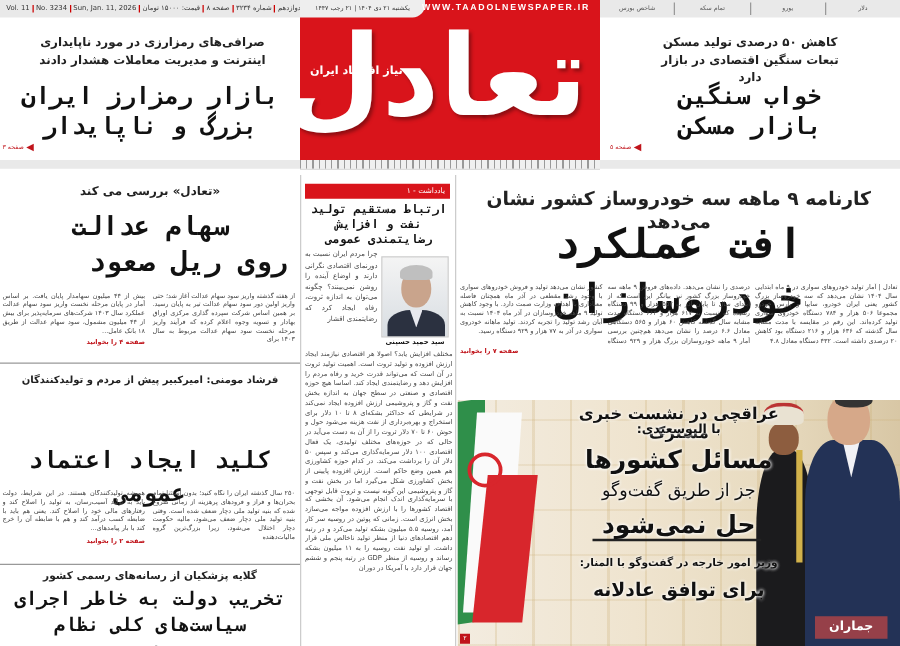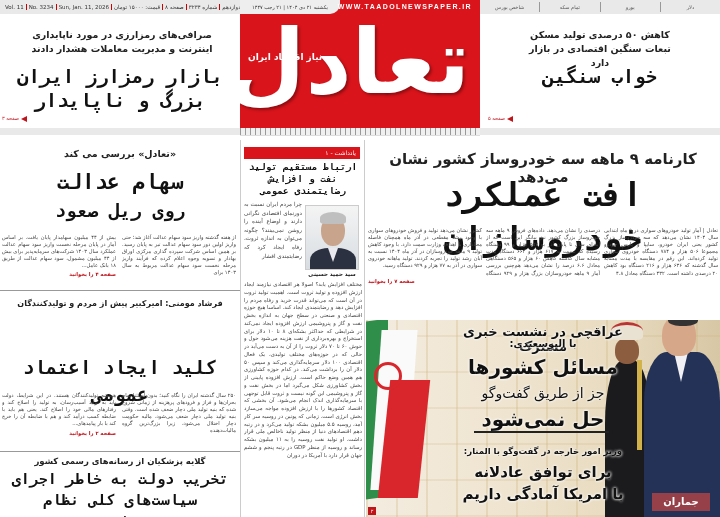--- a/index.html
+++ b/index.html
@@ -103,30 +103,31 @@
 <div class="abs" style="left:0;top:18px;width:240px;height:108px;">
   <div class="kicker" style="position:absolute;left:14px;top:10px;width:216px;font-size:9.5px;line-height:14px;">صرافی‌های رمزارزی در مورد ناپایداری اینترنت و مدیریت معاملات هشدار دادند</div>
   <div class="big" style="position:absolute;left:10px;top:48px;width:220px;font-size:19px;line-height:24px;">بازار رمزارز ایران</div>
   <div class="big" style="position:absolute;left:10px;top:72px;width:220px;font-size:19px;line-height:24px;">بزرگ و ناپایدار</div>
   <div class="pageref" style="left:2px;top:97px;"><span class="tri"></span><span>صفحه ۳</span></div>
 </div>
 
 <div class="abs" style="left:480px;top:18px;width:240px;height:108px;">
   <div class="kicker" style="position:absolute;left:40px;top:10px;width:160px;font-size:9.5px;line-height:14px;">کاهش ۵۰ درصدی تولید مسکن تبعات سنگین اقتصادی در بازار دارد</div>
   <div class="big" style="position:absolute;left:30px;top:48px;width:180px;font-size:19px;line-height:24px;">خواب سنگین</div>
+  <div class="big" style="position:absolute;left:30px;top:72px;width:180px;font-size:19px;line-height:24px;">بازار مسکن</div>
   <div class="pageref" style="left:8px;top:97px;"><span class="tri"></span><span>صفحه ۵</span></div>
 </div>
 
 <div class="sep" style="left:0;top:128px;width:240px;"></div>
 <div class="sep" style="left:480px;top:128px;width:240px;"></div>
 
 <div class="abs" style="left:0;top:138px;width:240px;height:150px;">
   <div class="kicker" style="position:absolute;left:10px;top:10px;width:220px;font-size:9.5px;">«تعادل» بررسی می کند</div>
   <div class="big" style="position:absolute;left:10px;top:32px;width:220px;font-size:21px;line-height:28px;">سهام عدالت</div>
-  <div class="big" style="position:absolute;left:10px;top:60px;width:220px;font-size:18px;line-height:28px;">روی ریل صعود</div>
+  <div class="big" style="position:absolute;left:10px;top:60px;width:220px;font-size:22px;line-height:28px;text-align:right;">روی ریل صعود</div>
   <div class="bodytext" style="left:122px;top:96px;width:114px;height:44px;">از هفته گذشته واریز سود سهام عدالت آغاز شد؛ حتی واریز اولین دور سود سهام عدالت تیر به پایان رسید. بر همین اساس شرکت سپرده گذاری مرکزی اوراق بهادار و تسویه وجوه اعلام کرده که فرآیند واریز مرحله نخست سود سهام عدالت مربوط به سال ۱۴۰۳ برای</div>
   <div class="bodytext" style="left:2px;top:96px;width:114px;height:36px;">بیش از ۴۴ میلیون سهامدار پایان یافت. بر اساس آمار در پایان مرحله نخست واریز سود سهام عدالت عملکرد سال ۱۴۰۳ شرکت‌های سرمایه‌پذیر برای بیش از ۴۴ میلیون مشمول، سود سهام عدالت از طریق ۱۸ بانک عامل...</div>
   <div class="bodytext more" style="left:2px;top:133px;width:114px;height:8px;">صفحه ۴ را بخوانید</div>
 </div>
 
 <div class="abs" style="left:0;top:290px;width:240px;height:1px;background:#999;"></div>
 
 <div class="abs" style="left:0;top:292px;width:240px;height:160px;">
   <div class="kicker" style="position:absolute;left:10px;top:6px;width:220px;font-size:8px;line-height:11px;">فرشاد مومنی: امیرکبیر پیش از مردم و تولیدکنندگان</div>
   <div class="big" style="position:absolute;left:6px;top:64px;width:228px;font-size:19px;line-height:27px;">کلید ایجاد اعتماد عمومی</div>
@@ -189,16 +190,15 @@
   </div>
 
   <div class="photo-text" style="top:4px;font-size:13px;font-weight:bold;">عراقچی در نشست خبری مشترک</div>
   <div class="photo-text" style="top:18px;font-size:10px;font-weight:bold;">با البوسعیدی:</div>
   <div class="photo-text" style="top:34px;font-size:20px;font-weight:900;line-height:26px;">مسائل کشورها</div>
   <div class="photo-text" style="top:60px;font-size:14px;font-weight:400;line-height:26px;">جز از طریق گفت‌وگو</div>
   <div class="photo-text" style="top:86px;font-size:20px;font-weight:900;line-height:26px;">حل نمی‌شود</div>
   <div class="photo-rule"></div>
   <div class="photo-text" style="top:126px;font-size:8.5px;font-weight:bold;">وزیر امور خارجه در گفت‌وگو با المنار:</div>
   <div class="photo-text" style="top:142px;font-size:15px;font-weight:900;line-height:20px;">برای توافق عادلانه</div>
-  <div class="photo-text" style="top:164px;font-size:15px;font-weight:900;line-height:20px;">با امریکا آمادگی داریم</div>
   <div class="watermark">جماران</div>
   <div class="pagenum">۲</div>
 </div>
 
 </body></html>

